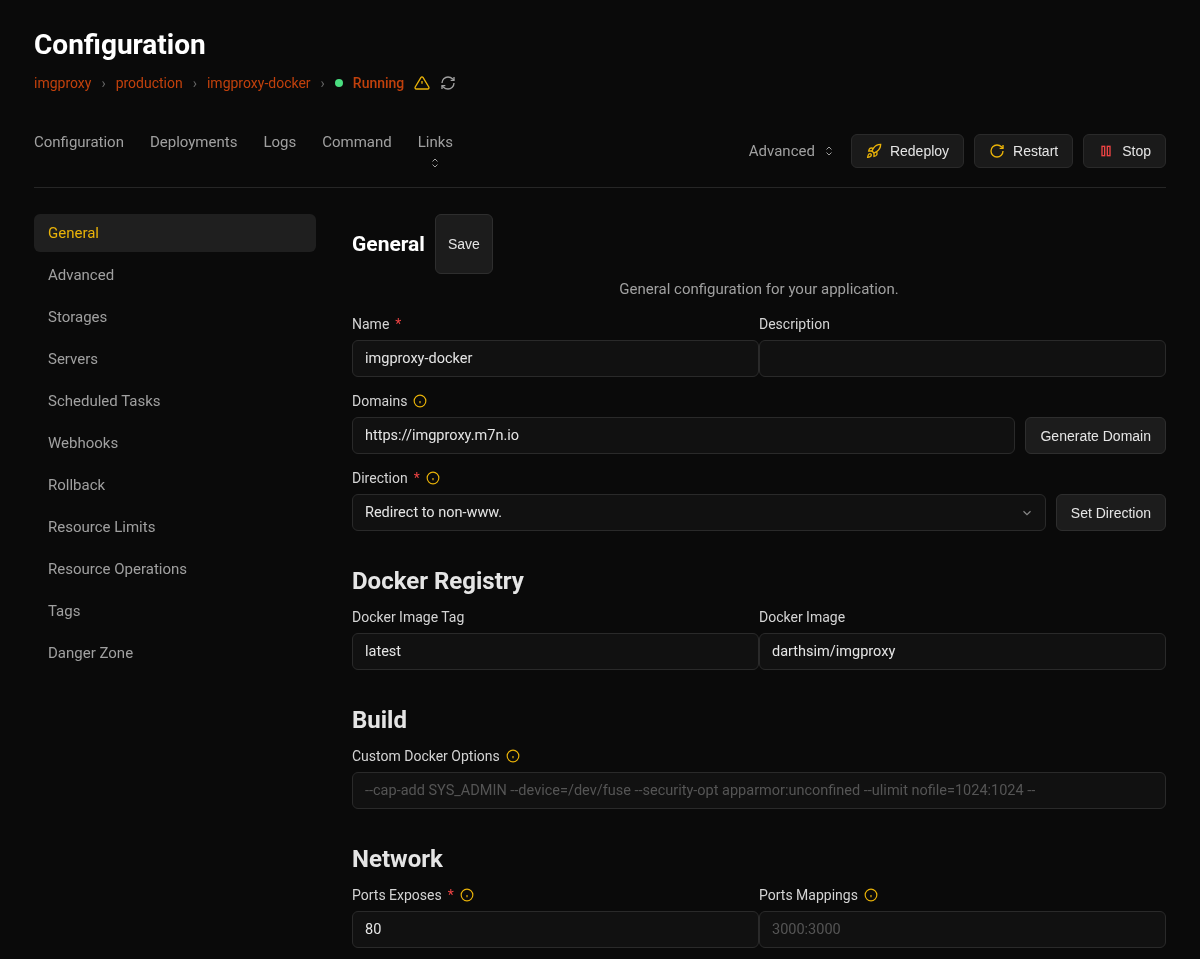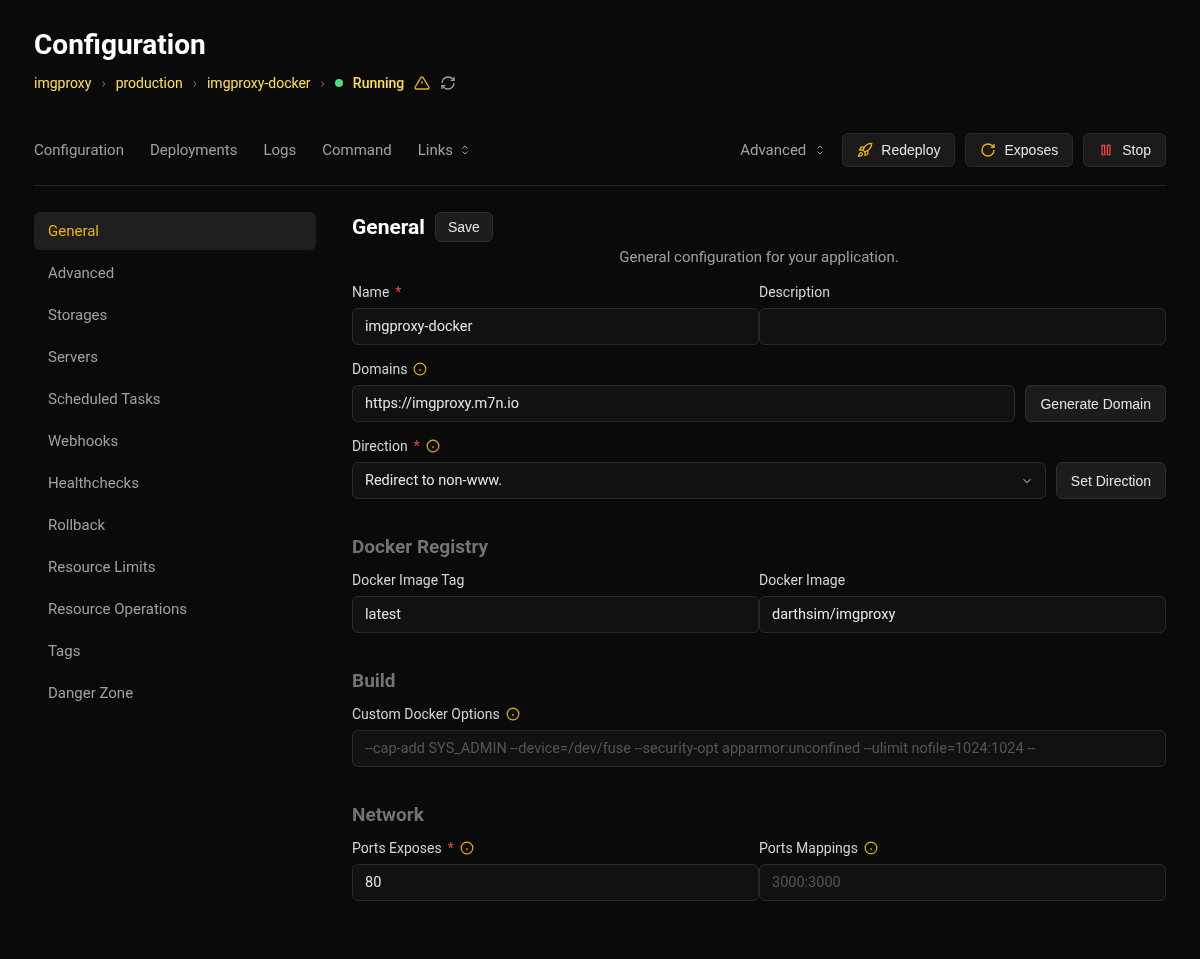--- a/index.html
+++ b/index.html
@@ -8,29 +8,29 @@
     color: #e5e5e5;
     font-family: -apple-system, BlinkMacSystemFont, "Segoe UI", Roboto, sans-serif;
     font-size: 14px;
     width: 1200px;
     height: 959px;
     overflow: hidden;
     padding: 28px 34px;
   }
   h1.title { font-size: 28px; font-weight: 700; color: #fff; margin-bottom: 14px; }
   .breadcrumb { display: flex; align-items: center; gap: 10px; color: #a0a0a0; font-size: 14px; margin-bottom: 42px; }
-  .breadcrumb a { color: #fde047; text-decoration: none; }
+  .breadcrumb a { color: #c2410c; text-decoration: none; }
   .chev { color: #666; }
   .status-dot { width: 8px; height: 8px; border-radius: 50%; background: #4ade80; display: inline-block; }
   .running-link { color: #eab308; text-decoration: underline; font-weight: 500; }
   .warn-icon, .refresh-icon { display: inline-flex; }
   .topbar { display: flex; align-items: center; justify-content: space-between; padding-bottom: 18px; border-bottom: 1px solid #262626; margin-bottom: 26px; }
   .tabs { display: flex; gap: 26px; }
   .tab { color: #a0a0a0; cursor: pointer; font-size: 15px; }
-  .tab.links { display: flex; align-items: center; gap: 6px; }
+  .tab.links { display: flex; align-items: center; gap: 6px; flex-direction: column; }
   .top-actions { display: flex; align-items: center; gap: 10px; }
   .adv-toggle { display: flex; align-items: center; gap: 8px; color: #a0a0a0; margin-right: 6px; cursor: pointer; font-size: 15px;}
   .btn { background: #1a1a1a; border: 1px solid #2a2a2a; color: #e5e5e5; border-radius: 6px; padding: 8px 14px; display: inline-flex; align-items: center; gap: 8px; cursor: pointer; font-size: 14px; }
   .columns { display: flex; gap: 36px; }
   .sidebar { width: 282px; flex-shrink: 0; }
   .side-item { padding: 10px 14px; color: #a0a0a0; cursor: pointer; border-radius: 6px; font-size: 15px; margin-bottom: 4px;}
   .side-item.active { background: #1f1f1f; color: #eab308; }
   .content { flex: 1; }
   .section { margin-bottom: 36px; }
   .section-head { display: flex; align-items: center; gap: 10px; margin-bottom: 6px; }
@@ -43,21 +43,21 @@
   .input, .select {
     background: #111; border: 1px solid #2a2a2a; color: #e5e5e5;
     border-radius: 6px; padding: 9px 12px; font-size: 14.5px; width: 100%;
     font-family: inherit;
   }
   .input::placeholder { color: #555; }
   .select-wrap { position: relative; }
   .select-wrap .chev-down { position: absolute; right: 12px; top: 50%; transform: translateY(-50%); color: #888; pointer-events: none;}
   .btn-sm { background: #1c1c1c; border: 1px solid #2e2e2e; color: #e5e5e5; border-radius: 6px; padding: 8px 14px; cursor: pointer; font-size: 14px; white-space: nowrap;}
   .info-icon { display:inline-flex; }
-  h3.sub { font-size: 19px; font-weight: 700; color: #737373; margin-bottom: 14px; }
+  h3.sub { font-size: 24px; font-weight: 700; color: #e5e5e5; margin-bottom: 14px; }
   svg { display: block; }
 </style>
 </head>
 <body>
 
 <h1 class="title">Configuration</h1>
 
 <nav class="breadcrumb">
   <a href="#">imgproxy</a>
   <span class="chev">›</span>
@@ -113,54 +113,53 @@
           <path d="M9 12H4s.55-3.03 2-4c1.62-1.08 5 0 5 0"></path>
           <path d="M12 15v5s3.03-.55 4-2c1.08-1.62 0-5 0-5"></path>
         </svg>
       <span>Redeploy</span>
     </button>
     <button class="btn">
       <svg width="16" height="16" viewBox="0 0 24 24" fill="none" stroke="#eab308" stroke-width="2">
           <path d="M21 12a9 9 0 1 1-9-9c2.52 0 4.93 1 6.74 2.74L21 8"></path>
           <path d="M21 3v5h-5"></path>
         </svg>
-      <span>Exposes</span>
+      <span>Restart</span>
     </button>
     <button class="btn">
       <svg width="16" height="16" viewBox="0 0 24 24" fill="none" stroke="#ef4444" stroke-width="2">
           <rect x="6" y="5" width="4" height="14"></rect>
           <rect x="14" y="5" width="4" height="14"></rect>
         </svg>
       <span>Stop</span>
     </button>
   </div>
 </div>
 
 <div class="columns">
   <aside class="sidebar">
     <div class="side-item active">General</div>
     <div class="side-item">Advanced</div>
     <div class="side-item">Storages</div>
     <div class="side-item">Servers</div>
     <div class="side-item">Scheduled Tasks</div>
     <div class="side-item">Webhooks</div>
-    <div class="side-item">Healthchecks</div>
     <div class="side-item">Rollback</div>
     <div class="side-item">Resource Limits</div>
     <div class="side-item">Resource Operations</div>
     <div class="side-item">Tags</div>
     <div class="side-item">Danger Zone</div>
   </aside>
 
   <main class="content">
 
     <section class="section">
       <div class="section-head">
         <h2>General</h2>
-        <button class="btn-sm" style="padding:6px 12px;">Save</button>
+        <button class="btn-sm" style="padding:21px 12px;">Save</button>
       </div>
       <p class="section-desc">General configuration for your application.</p>
 
       <div class="row">
         <div class="field">
           <label class="label">
             <span>Name</span>
             <span class="req">*</span>
           </label>
           <input class="input" value="imgproxy-docker" style="">

